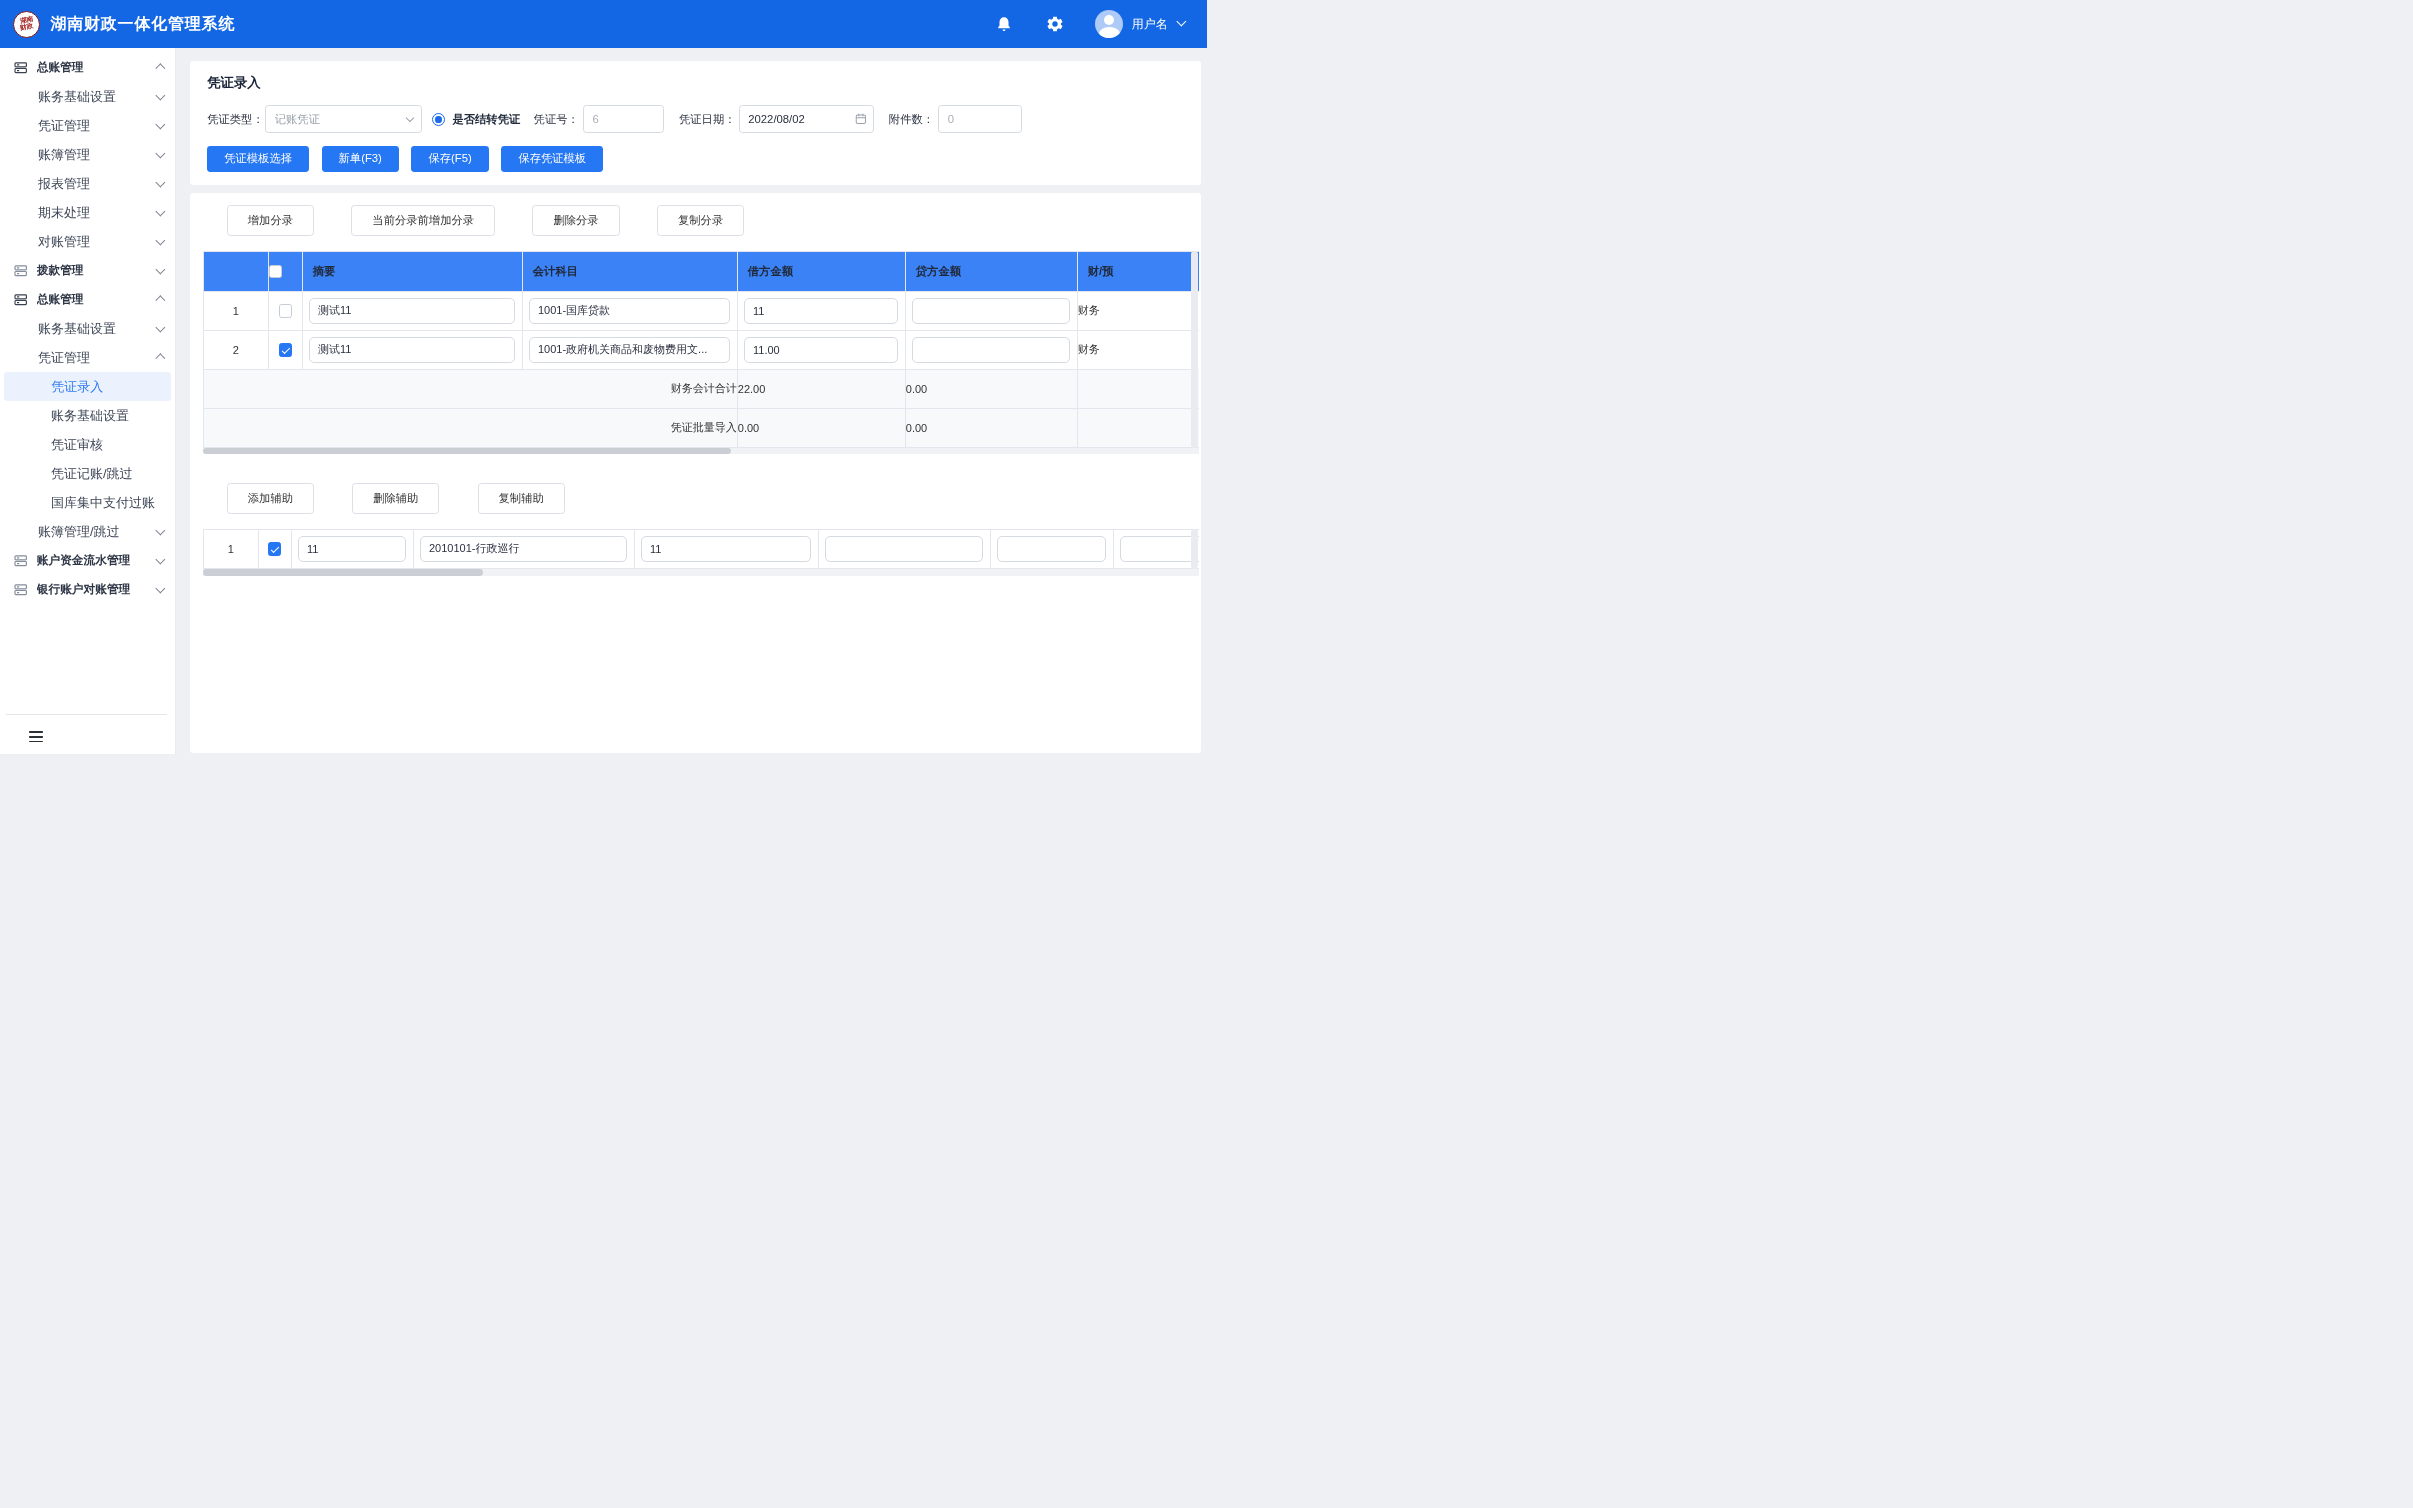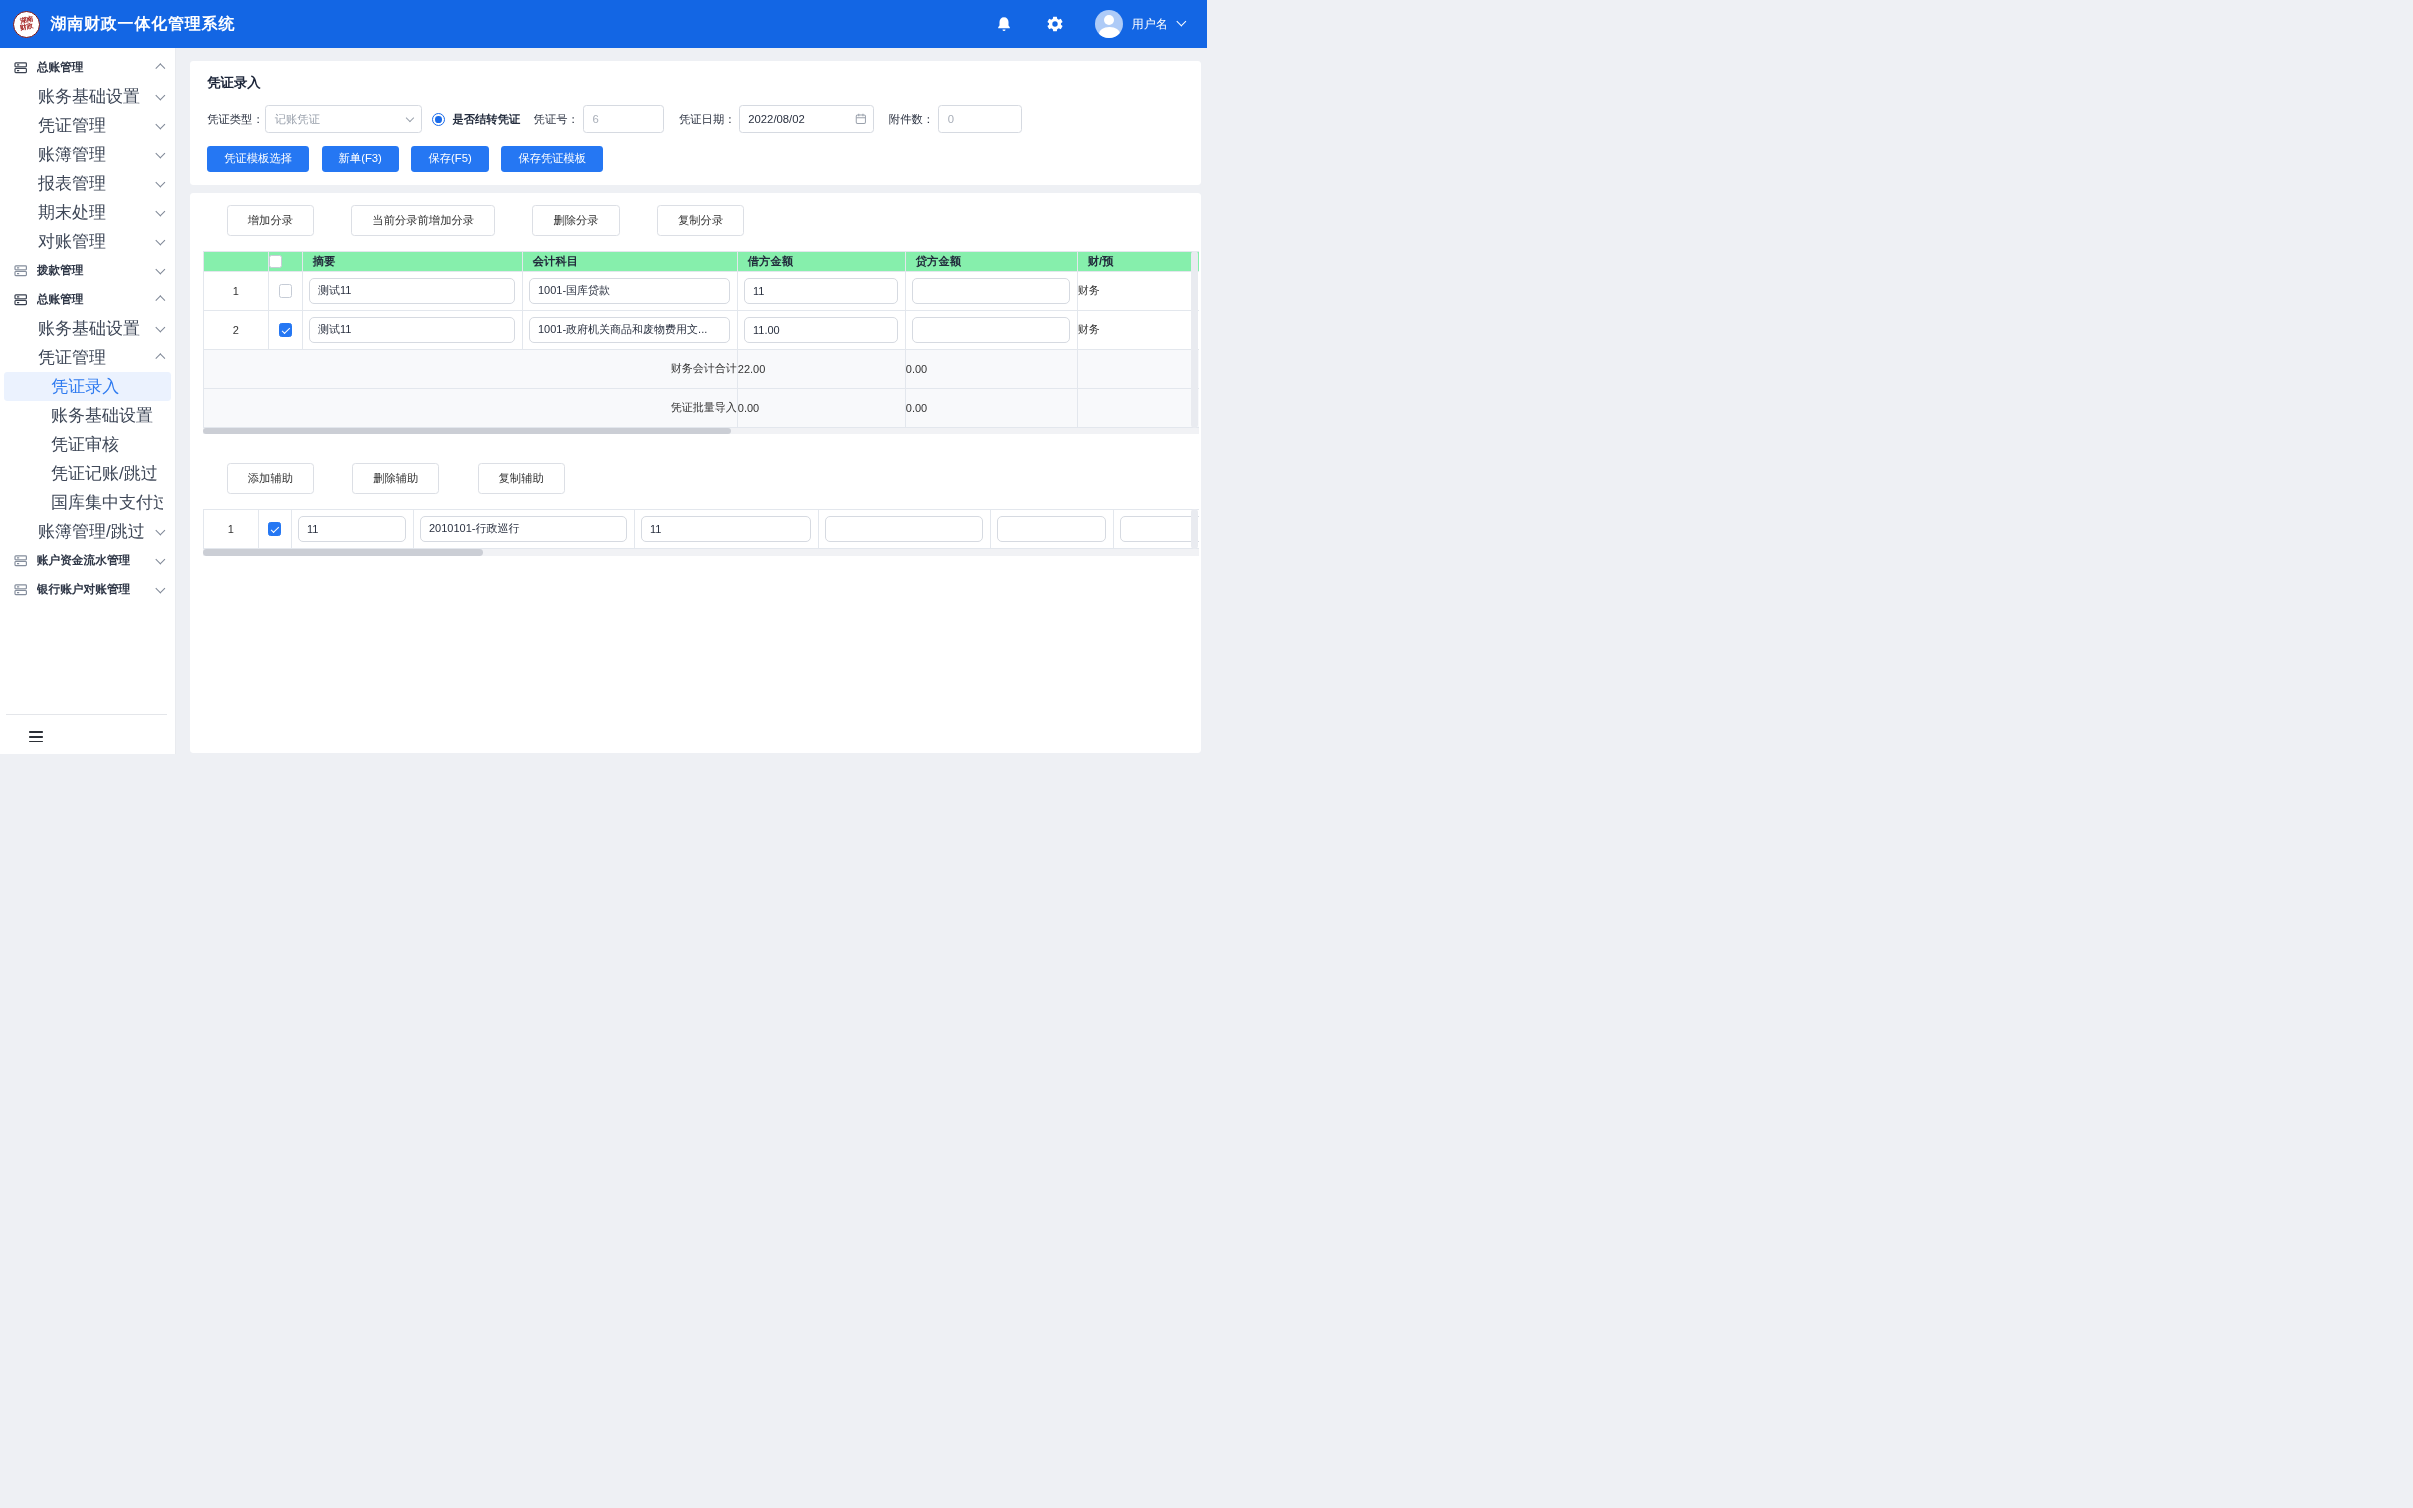--- a/index.html
+++ b/index.html
@@ -18,21 +18,21 @@
   .avatar .head{position:absolute;left:8.8px;top:5px;width:10px;height:10px;border-radius:50%;background:#fff;}
   .avatar .body{position:absolute;left:3.4px;top:17px;width:21px;height:13.4px;border-radius:50%;background:#fff;}
   .username{color:#fff;font-size:12px;margin-left:8.4px;}
   .chev{display:inline-block;width:6.7px;height:6.7px;border-right:1.3px solid currentColor;border-bottom:1.3px solid currentColor;}
   .chev.down{transform:rotate(45deg) translate(-0.8px,-0.8px);}
   .chev.up{transform:rotate(-135deg) translate(-0.8px,-0.8px);}
   .user-chev{color:#fff;margin-left:10px;margin-top:-2.5px;}
 
   
   .sidebar{position:absolute;left:0;top:48px;width:176px;bottom:0;background:#fff;border-right:0.8px solid #E9EBEF;padding-top:5px;}
-  .side-item{height:29px;display:flex;align-items:center;font-size:17px;color:#3E4757;cursor:pointer;padding-right:11.7px;}
+  .side-item{height:29px;display:flex;align-items:center;font-size:13px;color:#3E4757;cursor:pointer;padding-right:11.7px;}
   .side-item .lbl{white-space:nowrap;overflow:hidden;}
   .side-item.l1{padding-left:14.2px;color:#2E3646;font-weight:600;font-size:11.7px;}
   .side-item.l1 .lbl{margin-left:9.2px;}
   .side-item.l2{padding-left:38px;}
   .side-item.l3{padding-left:51px;}
   .side-item .side-chev{margin-left:auto;color:#7E8796;}
   .side-item.selected{background:#EBF2FE;color:#2F7BF0;border-radius:3.4px;margin:0 4.2px;padding-left:47px;}
   .stack-icon{color:#39404f;display:flex;}
   .stack-icon.grey{color:#848D9C;}
   .side-divider{position:absolute;left:5.9px;right:8.4px;bottom:39px;height:0.8px;background:#E4E6EA;}
@@ -66,21 +66,21 @@
   .btn-row{display:flex;gap:12.6px;margin-top:12.6px;}
   .btn-blue{height:26px;background:#2577F3;color:#fff;border:none;border-radius:3.4px;font-size:11.3px;padding:0 17px;font-family:inherit;cursor:pointer;}
   .btn-white{height:31px;background:#fff;color:#333;border:0.8px solid #DCDFE5;border-radius:3.4px;font-size:11.3px;padding:0 20px;font-family:inherit;cursor:pointer;margin-left:24px;}
   .entry-toolbar{display:flex;gap:13.4px;}
   .aux-toolbar{display:flex;gap:14.2px;margin-top:28.5px;}
 
   
   .tbl-wrap{position:relative;overflow:hidden;width:996px;margin-top:15px;}
   table.grid{border-collapse:collapse;table-layout:fixed;width:996px;font-size:11px;color:#2A3140;}
   .grid th,.grid td{border:0.8px solid #E3E7ED;overflow:hidden;white-space:nowrap;}
-  .grid th{background:#86efac;height:20px;font-weight:600;text-align:left;padding:0 10px;font-size:11.3px;color:#212A3B;}
+  .grid th{background:#3b82f6;height:40px;font-weight:600;text-align:left;padding:0 10px;font-size:11.3px;color:#212A3B;}
   .grid td{height:39px;padding:0;background:#fff;}
   .grid td.last-col,.grid th.last-col{overflow:visible;}
   .cell-in{width:calc(100% - 13.4px);margin:0 6.7px;height:26px;border:0.8px solid #D6DAE1;border-radius:5px;padding:0 7.5px;font-size:11px;color:#2A3140;font-family:inherit;display:block;}
   td.overflow-cell .cell-in{width:126px;}
   .num-cell{text-align:center;color:#333;}
   .check-cell{text-align:center;}
   .checkbox{width:13.4px;height:13.4px;border:0.8px solid #C6CCD6;border-radius:2.5px;background:#fff;display:inline-block;vertical-align:middle;position:relative;cursor:pointer;}
   .checkbox.checked{background:#2577F3;border-color:#2577F3;}
   .checkbox.checked::after{content:"";position:absolute;left:4.2px;top:1.7px;width:3.4px;height:6.7px;border:solid #fff;border-width:0 1.7px 1.7px 0;transform:rotate(45deg);}
   .type-cell{padding-left:10px;color:#333;}

